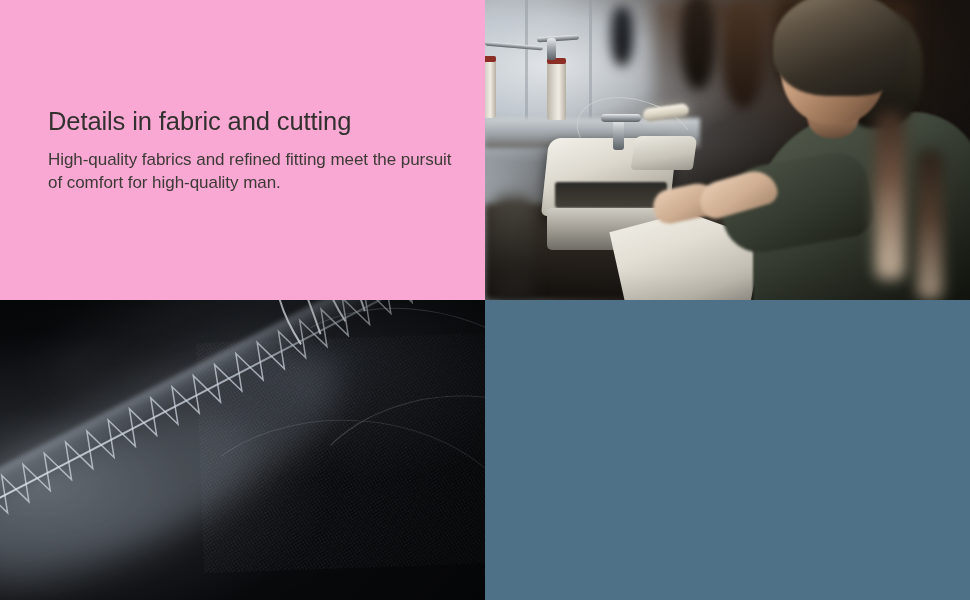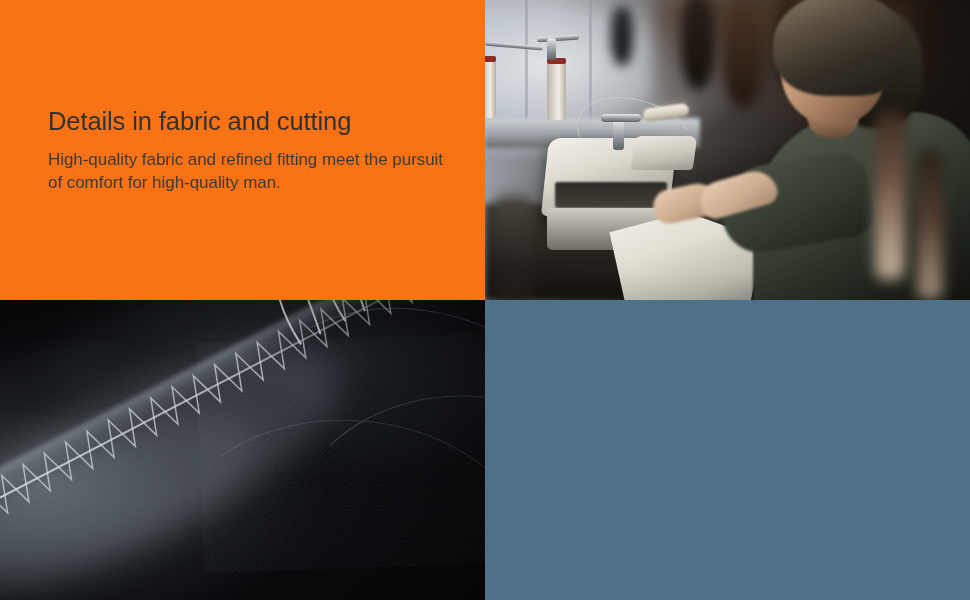--- a/index.html
+++ b/index.html
@@ -25,21 +25,21 @@
 
   .panel { position: relative; overflow: hidden; }
 
   
   .panel-text {
     display: flex;
     flex-direction: column;
     justify-content: center;
     box-sizing: border-box;
   }
-  .panel-cream { background: #f97316; padding: 0 32px 0 48px; }
+  .panel-cream { background: #f9a8d4; padding: 0 32px 0 48px; }
   .panel-blue  { background: #4e7188; padding: 0 40px 0 527px; }
   .panel-blue { padding: 0 30px 0 0; }
 
   .blue-inner { padding-left: 527px; }
 
   .heading {
     font-size: 25.5px;
     font-weight: 400;
     letter-spacing: -0.1px;
     line-height: 1.2;
@@ -309,21 +309,21 @@
     background: radial-gradient(108% 108% at 30% 58%, rgba(0,0,0,0) 40%, rgba(0,0,0,0.72) 100%);
   }
 </style>
 </head>
 <body>
 
 <div class="banner">
 
   <div class="panel panel-text panel-cream">
     <h2 class="heading">Details in fabric and cutting</h2>
-    <p class="body-copy">High-quality fabric and refined fitting meet the pursuit of comfort for high-quality man.</p>
+    <p class="body-copy">High-quality fabrics and refined fitting meet the pursuit of comfort for high-quality man.</p>
   </div>
 
   <div class="panel photo-sewing">
     <div class="ph-layer sew-base"></div>
 
     <div class="sew-shelf"></div>
     <div class="sew-hang" style="left:196px;top:-6px;width:34px;height:96px;background:linear-gradient(180deg,#2a2019,#140f0b);"></div>
     <div class="sew-hang" style="left:238px;top:4px;width:40px;height:104px;background:linear-gradient(180deg,#4a3424,#20160f);"></div>
     <div class="sew-hang" style="left:290px;top:-4px;width:36px;height:92px;background:linear-gradient(180deg,#352518,#17100a);"></div>
     <div class="sew-hang" style="left:126px;top:6px;width:22px;height:60px;background:linear-gradient(180deg,#20242a,#0f1114);"></div>

